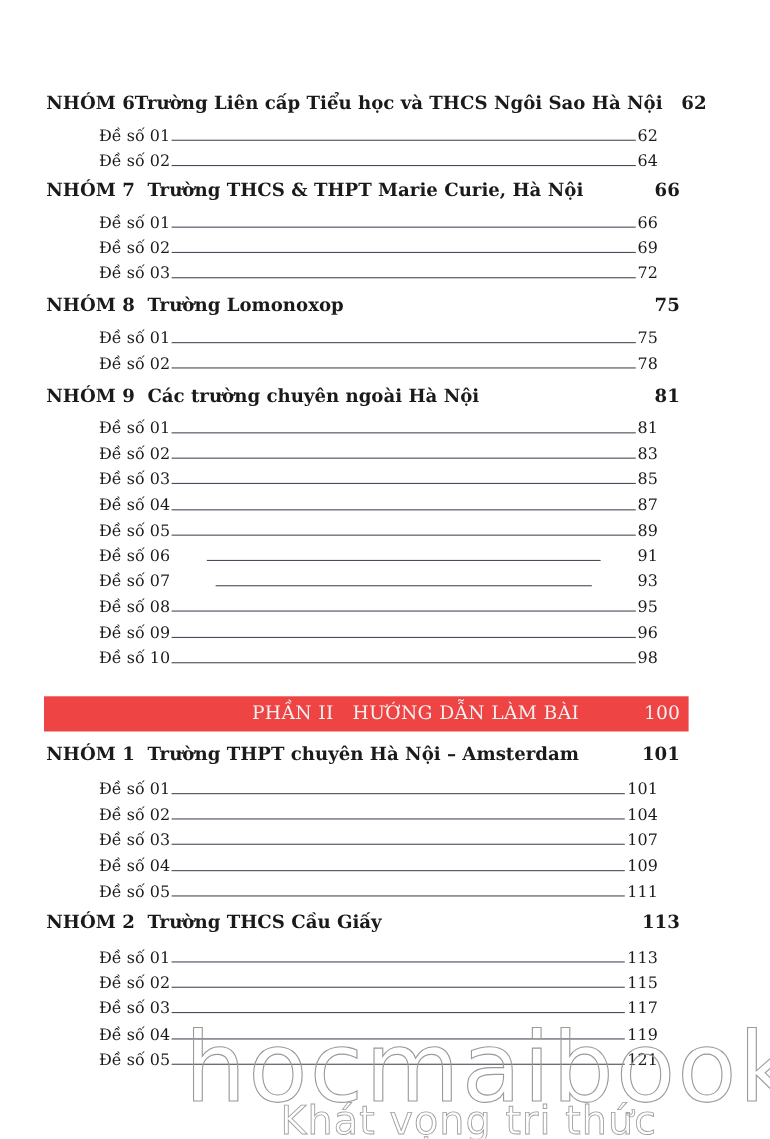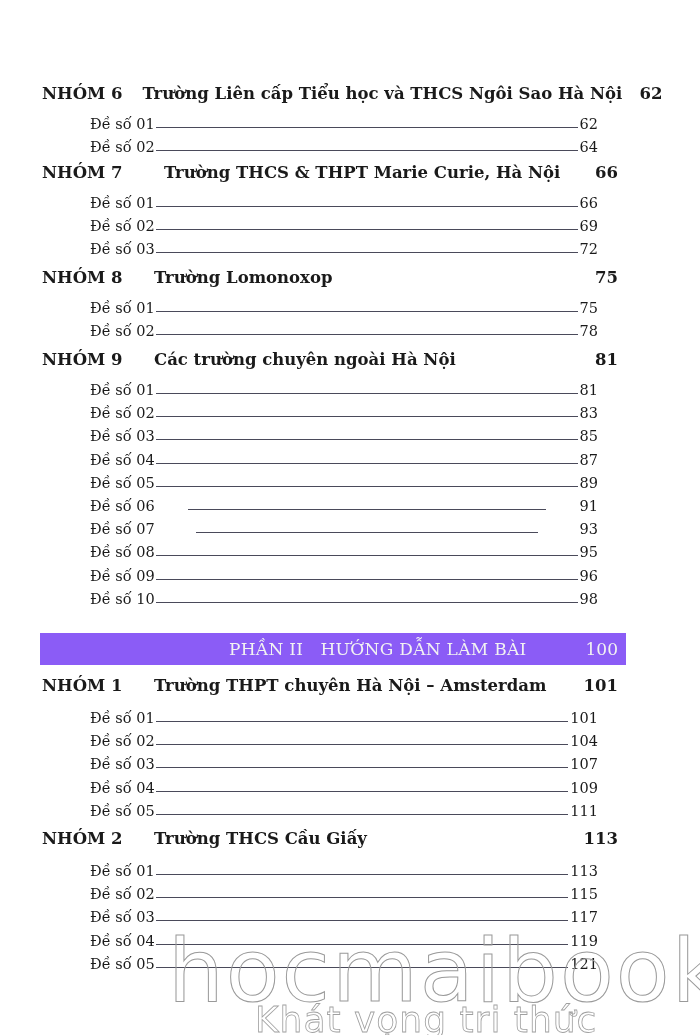--- a/index.html
+++ b/index.html
@@ -2,29 +2,29 @@
 <html><head>
 <meta charset="utf-8">
 <style>
   html, body { margin: 0; padding: 0; background: #ffffff; }
   body { width: 700px; height: 1035px; position: relative; overflow: hidden;
          font-family: "DejaVu Serif", "Liberation Serif", serif; color: #1a1a1a; }
   .page { position: absolute; left: 0; top: 14px; width: 700px; height: 1035px; border-radius: 14px; }
   .group-head { position: absolute; left: 42px; width: 576px; height: 24px;
                 font-weight: bold; font-size: 16.5px; display: flex; align-items: baseline; }
   .group-head .num { width: 92px; white-space: nowrap; }
-  .group-head .title { flex: 1; white-space: nowrap; margin-left: 20px; }
+  .group-head .title { flex: 1; white-space: nowrap; }
   .group-head .pg { text-align: right; min-width: 40px; }
   .entry { position: absolute; left: 90px; width: 508px; height: 22px;
            font-size: 14.5px; display: flex; align-items: flex-end; }
   .entry .lbl { white-space: nowrap; }
   .entry .leader { flex: 1; border-bottom: 1.3px solid #4a4a5a; margin: 0 2px 4px 1px; height: 1px; }
   .entry .pg { white-space: nowrap; }
   .part-bar { position: absolute; left: 40px; top: 619px; width: 586px; height: 32px;
-              background: #8b5cf6; color: #f2f2f2; font-size: 17px; display: flex; align-items: center; }
+              background: #ef4444; color: #f2f2f2; font-size: 17px; display: flex; align-items: center; }
   .part-bar .ptitle { position: absolute; left: 189px; white-space: nowrap; letter-spacing: 0.3px; }
   .part-bar .pg { position: absolute; right: 8px; margin-left: 48px; }
   .footer { position: absolute; top: 978px; right: 88px; font-size: 16px; display: flex; align-items: baseline; }
   .footer .site { font-style: italic; }
   .footer .sep { margin: 0 6px; color: #555; }
   .footer .pnum { font-weight: bold; }
   .wm1 { position: absolute; left: 168px; top: 905px; font-family: "DejaVu Sans", sans-serif;
          font-size: 88px; color: transparent; -webkit-text-stroke: 1px #9a9a9a; letter-spacing: 2px; }
   .wm2 { position: absolute; left: 255px; top: 985px; font-family: "DejaVu Sans", sans-serif;
          font-size: 36px; color: transparent; -webkit-text-stroke: 0.8px #a0a0a0; letter-spacing: 1px; }
@@ -42,21 +42,21 @@
       <div class="entry" style="top: 96px;">
         <span class="lbl">Đề số 01</span>
         <span class="leader"></span>
         <span class="pg">62</span>
       </div>
       <div class="entry" style="top: 119.2px;">
         <span class="lbl">Đề số 02</span>
         <span class="leader"></span>
         <span class="pg">64</span>
       </div>
-      <div class="group-head" style="top: 149px; gap: 10px;">
+      <div class="group-head" style="top: 149px;">
         <span class="num">NHÓM 7</span>
         <span class="title">Trường THCS &amp; THPT Marie Curie, Hà Nội</span>
         <span class="pg">66</span>
       </div>
       <div class="entry" style="top: 175px;">
         <span class="lbl">Đề số 01</span>
         <span class="leader"></span>
         <span class="pg">66</span>
       </div>
       <div class="entry" style="top: 198.2px;">

